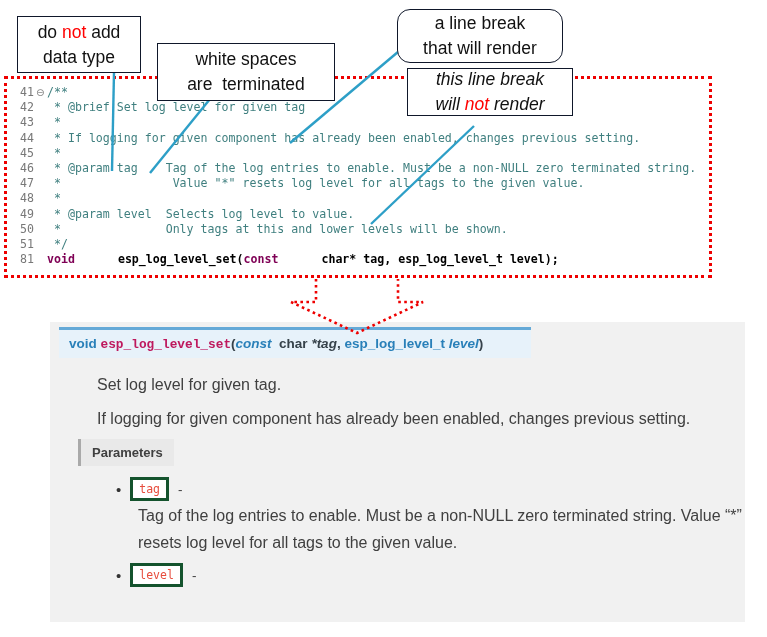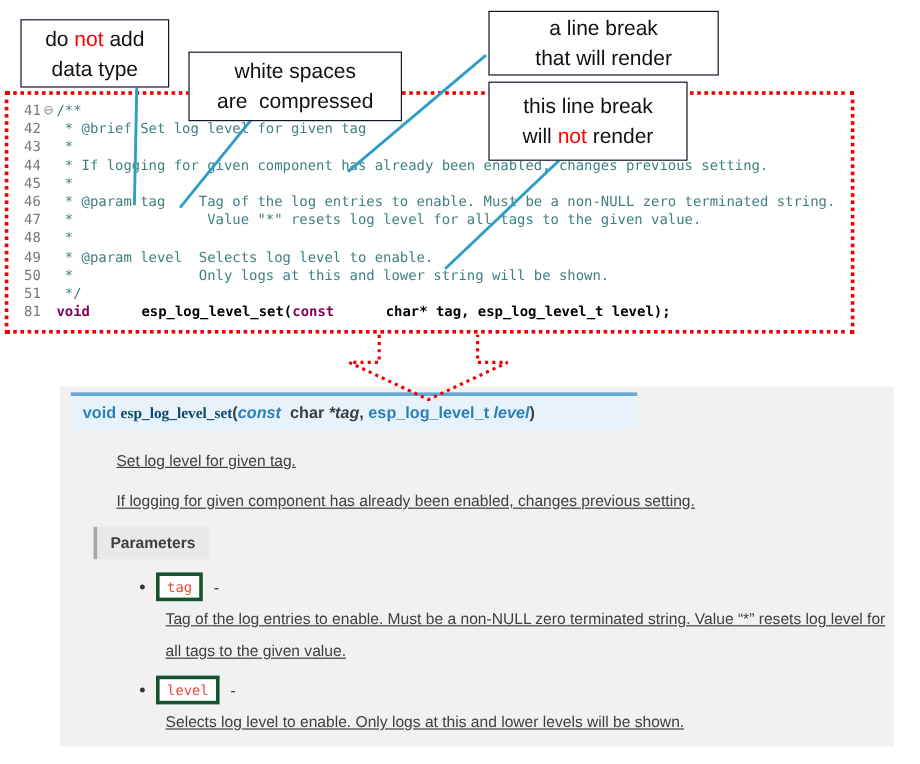--- a/index.html
+++ b/index.html
@@ -27,35 +27,35 @@
   .plain{color:#000000;font-weight:bold;padding-left:36px;}
 
   
   .callout{position:absolute;z-index:10;background:#ffffff;border:1px solid #0f172a;
            box-sizing:border-box;display:flex;flex-direction:column;justify-content:center;
            align-items:center;text-align:center;font-size:17.5px;line-height:25px;color:#111111;}
   .callout .red{color:#ff0000;}
   .callout-line{white-space:pre;}
   #callout-0{left:17px;top:16px;width:124px;height:57px;}
   #callout-1{left:157px;top:43px;width:178px;height:58px;}
-  #callout-2{left:407px;top:9px;width:192px;height:54px;}
-  #callout-3{left:407px;top:68px;width:166px;height:66px;}
+  #callout-2{left:397px;top:9px;width:166px;height:54px;border-radius:13px;}
+  #callout-3{left:407px;top:68px;width:166px;height:48px;font-style:italic;}
 
   
   .doc{position:absolute;left:50px;top:322px;width:695px;height:300px;background:#f1f1f1;z-index:1;
        color:#404040;}
   .sig{position:absolute;left:9px;top:5px;width:462px;height:22px;background:#e7f2fa;
        border-top:3px solid #65a9d7;padding:3px 0 3px 10px;font-weight:bold;font-size:13.5px;
        line-height:22px;white-space:pre;}
   .sg-kw{color:#2980b9;}
   .sg-kw-i{color:#2980b9;font-style:italic;}
   .sg-d{color:#36424a;}
   .sg-d-i{color:#36424a;font-style:italic;}
-  .sg-m{font-family:Liberation Serif, serif;font-size:12.8px;color:#0c4a6e;margin-top:47px;}
-  .doc p{margin:0;font-size:13px;text-decoration:underline;}
+  .sg-m{font-family:Liberation Mono, monospace;font-size:12.8px;color:#be185d;margin-top:47px;}
+  .doc p{margin:0;font-size:16px;}
   .doc-brief{position:absolute;left:47px;top:54px;}
   .doc-desc{position:absolute;left:47px;top:88px;}
   .params-hd{position:absolute;left:28px;top:117px;background:#e9e9e9;border-left:3px solid #a9a9a9;
              padding:6px 11px;font-weight:bold;font-size:13px;color:#404040;text-align:center;}
   .param-head{position:absolute;display:flex;align-items:center;gap:9px;}
   #param-head-0{left:66px;top:155px;}
   #param-head-1{left:66px;top:241px;}
   .bullet{color:#333333;font-size:15px;line-height:15px;}
   .literal{font-family:"DejaVu Sans Mono","Liberation Mono",monospace;font-size:11.5px;
            color:#e74c3c;background:#ffffff;border:3px solid #14532d;padding:2px 6px;}
@@ -73,43 +73,43 @@
 
   <div class="code-editor" id="code-editor">
       <div class="codeline"><span class="ln">41</span><span class="fold">⊖</span><span class="codetext"><span class="comment">/**</span></span></div>
       <div class="codeline"><span class="ln">42</span><span class="fold"></span><span class="codetext"><span class="comment"> * @brief Set log level for given tag</span></span></div>
       <div class="codeline"><span class="ln">43</span><span class="fold"></span><span class="codetext"><span class="comment"> *</span></span></div>
       <div class="codeline"><span class="ln">44</span><span class="fold"></span><span class="codetext"><span class="comment"> * If logging for given component has already been enabled, changes previous setting.</span></span></div>
       <div class="codeline"><span class="ln">45</span><span class="fold"></span><span class="codetext"><span class="comment"> *</span></span></div>
       <div class="codeline"><span class="ln">46</span><span class="fold"></span><span class="codetext"><span class="comment"> * @param tag    Tag of the log entries to enable. Must be a non-NULL zero terminated string.</span></span></div>
       <div class="codeline"><span class="ln">47</span><span class="fold"></span><span class="codetext"><span class="comment"> *                Value "*" resets log level for all tags to the given value.</span></span></div>
       <div class="codeline"><span class="ln">48</span><span class="fold"></span><span class="codetext"><span class="comment"> *</span></span></div>
-      <div class="codeline"><span class="ln">49</span><span class="fold"></span><span class="codetext"><span class="comment"> * @param level  Selects log level to enable.</span></span></div>
-      <div class="codeline"><span class="ln">50</span><span class="fold"></span><span class="codetext"><span class="comment"> *               Only logs at this and lower string will be shown.</span></span></div>
+      <div class="codeline"><span class="ln">49</span><span class="fold"></span><span class="codetext"><span class="comment"> * @param level  Selects log level to value.</span></span></div>
+      <div class="codeline"><span class="ln">50</span><span class="fold"></span><span class="codetext"><span class="comment"> *               Only tags at this and lower levels will be shown.</span></span></div>
       <div class="codeline"><span class="ln">51</span><span class="fold"></span><span class="codetext"><span class="comment"> */</span></span></div>
       <div class="codeline"><span class="ln">81</span><span class="fold"></span><span class="codetext"><span class="kw">void</span><span class="plain"> esp_log_level_set(</span><span class="kw">const</span><span class="plain"> char* tag, esp_log_level_t level);</span></span></div>
     </div>
 
   <svg class="overlay" viewBox="0 0 767 637">
     <g stroke="#2d9fc7" stroke-width="2.4">
       <line x1="114" y1="72" x2="112" y2="171"></line>
       <line x1="210" y1="99" x2="150" y2="173"></line>
       <line x1="405" y1="46" x2="290" y2="143"></line>
       <line x1="474" y1="126" x2="371" y2="224"></line>
     </g>
     <path d="M316,279 L316,302 L291,302 L357,333 L423,302 L398,302 L398,279" fill="none" stroke="#ee0000" stroke-width="2.6" stroke-dasharray="2.6 3.4"></path>
   </svg>
 
   <div class="callout" id="callout-0">
       <div class="callout-line"><span>do </span><span class="red">not</span><span> add</span></div>
       <div class="callout-line"><span>data type</span></div>
     </div>
   <div class="callout" id="callout-1">
       <div class="callout-line"><span>white spaces</span></div>
-      <div class="callout-line"><span>are  compressed</span></div>
+      <div class="callout-line"><span>are  terminated</span></div>
     </div>
   <div class="callout" id="callout-2">
       <div class="callout-line"><span>a line break</span></div>
       <div class="callout-line"><span>that will render</span></div>
     </div>
   <div class="callout" id="callout-3">
       <div class="callout-line"><span>this line break</span></div>
       <div class="callout-line"><span>will </span><span class="red">not</span><span> render</span></div>
     </div>
 
@@ -124,16 +124,15 @@
       <span class="literal">tag</span>
       <span class="dash">-</span>
     </div>
     <p class="param-desc" id="param-desc-0">Tag of the log entries to enable. Must be a non-NULL zero terminated string. Value “*” resets log level for all tags to the given value.</p>
 
     <div class="param-head" id="param-head-1">
       <span class="bullet">•</span>
       <span class="literal">level</span>
       <span class="dash">-</span>
     </div>
-    <p class="param-desc" id="param-desc-1">Selects log level to enable. Only logs at this and lower levels will be shown.</p>
   </div>
 
 </div>
 
 </body></html>

